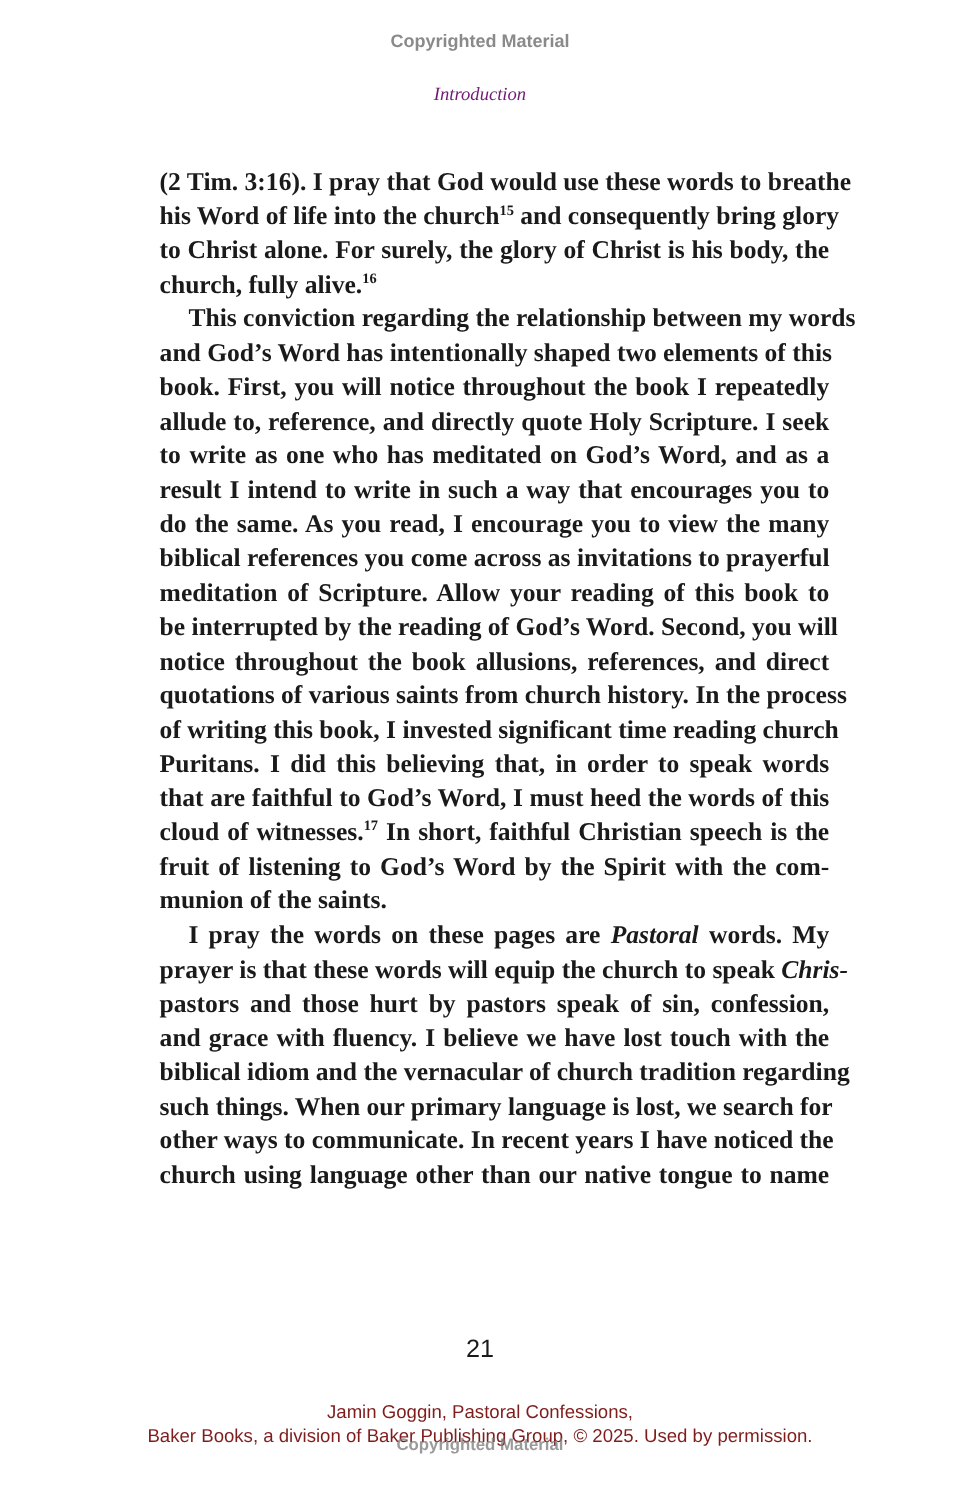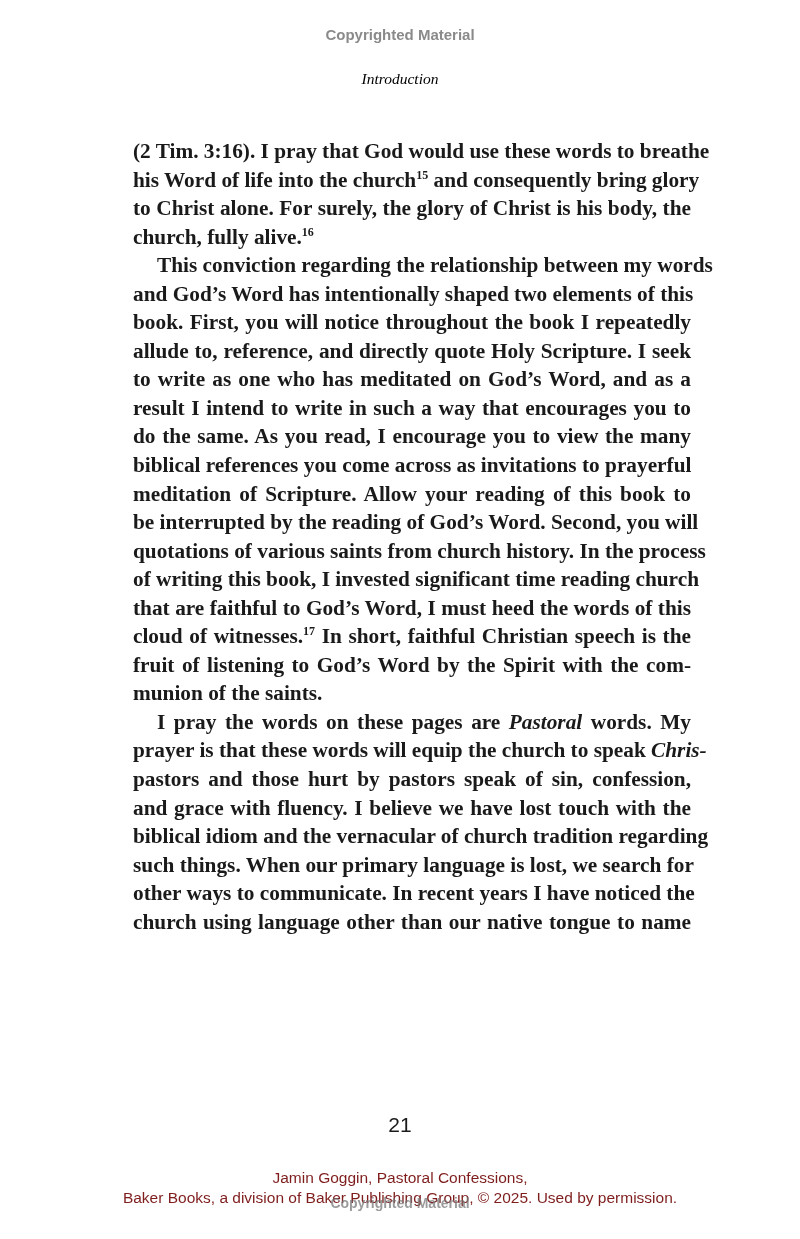--- a/index.html
+++ b/index.html
@@ -3,21 +3,21 @@
 <meta charset="utf-8">
 <style>
   html, body { margin: 0; padding: 0; background: #ffffff; }
   body { width: 800px; height: 1239px; position: relative; overflow: hidden; }
   .watermark-top {
     position: absolute; top: 26px; left: 0; width: 800px; text-align: center;
     font-family: "Liberation Sans", sans-serif; font-weight: bold; font-size: 15px; color: #8a8a8a;
   }
   .running-head {
     position: absolute; top: 70px; left: 0; width: 800px; text-align: center;
-    font-family: "Liberation Serif", serif; font-style: italic; font-size: 15.5px; color: #000000;
+    font-family: "Liberation Serif", serif; font-style: italic; font-size: 15.5px; color: #701a75;
   }
   .body-text {
     position: absolute; top: 137px; left: 133px; width: 558px;
     font-family: "Liberation Serif", serif; font-size: 21.3px; line-height: 28.55px; color: #1a1a1a;
     text-align: justify;
     font-weight: bold;
   }
   .body-text p { margin: 0; }
   .line { display: block; text-align: justify; text-align-last: justify; white-space: nowrap; }
   .line.last { text-align-last: left; }
@@ -53,22 +53,24 @@
       <span class="line" style="padding-left: 24px;">This conviction regarding the relationship between my words</span>
       <span class="line">and God’s Word has intentionally shaped two elements of this</span>
       <span class="line">book. First, you will notice throughout the book I repeatedly</span>
       <span class="line">allude to, reference, and directly quote Holy Scripture. I seek</span>
       <span class="line">to write as one who has meditated on God’s Word, and as a</span>
       <span class="line">result I intend to write in such a way that encourages you to</span>
       <span class="line">do the same. As you read, I encourage you to view the many</span>
       <span class="line">biblical references you come across as invitations to prayerful</span>
       <span class="line">meditation of Scripture. Allow your reading of this book to</span>
       <span class="line">be interrupted by the reading of God’s Word. Second, you will</span>
+      <span class="line">notice throughout the book allusions, references, and direct</span>
       <span class="line">quotations of various saints from church history. In the process</span>
       <span class="line">of writing this book, I invested significant time reading church</span>
+      <span class="line">Puritans. I did this believing that, in order to speak words</span>
       <span class="line">that are faithful to God’s Word, I must heed the words of this</span>
       <span class="line">cloud of witnesses.<sup>17</sup> In short, faithful Christian speech is the</span>
       <span class="line">fruit of listening to God’s Word by the Spirit with the com-</span>
       <span class="line last">munion of the saints.</span>
     </p>
     <p>
       <span class="line" style="padding-left: 24px;">I pray the words on these pages are <em>Pastoral</em> words. My</span>
       <span class="line">prayer is that these words will equip the church to speak <em>Chris-</em></span>
       <span class="line">pastors and those hurt by pastors speak of sin, confession,</span>
       <span class="line">and grace with fluency. I believe we have lost touch with the</span>

